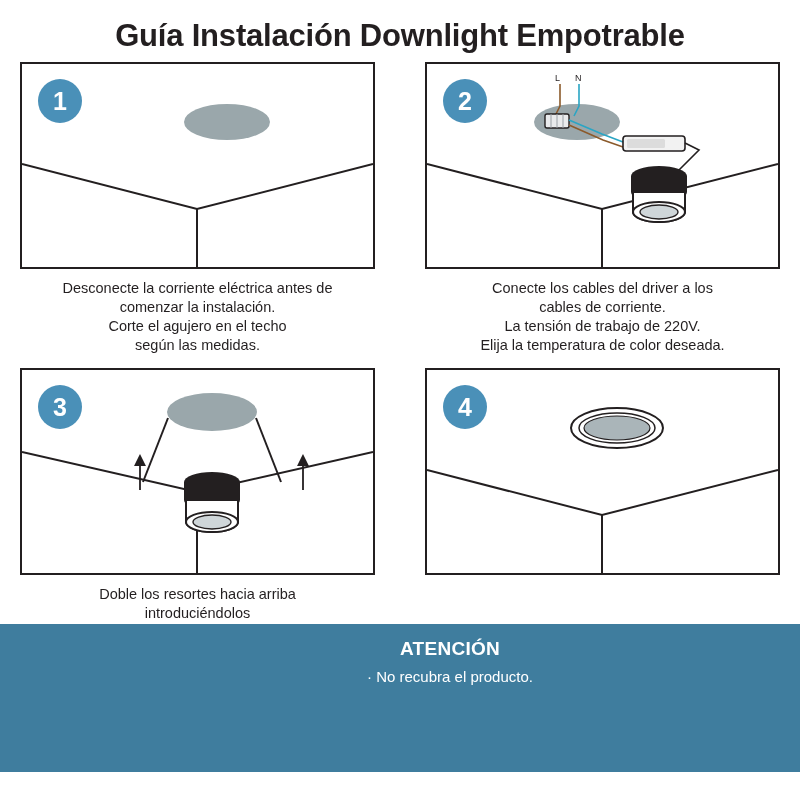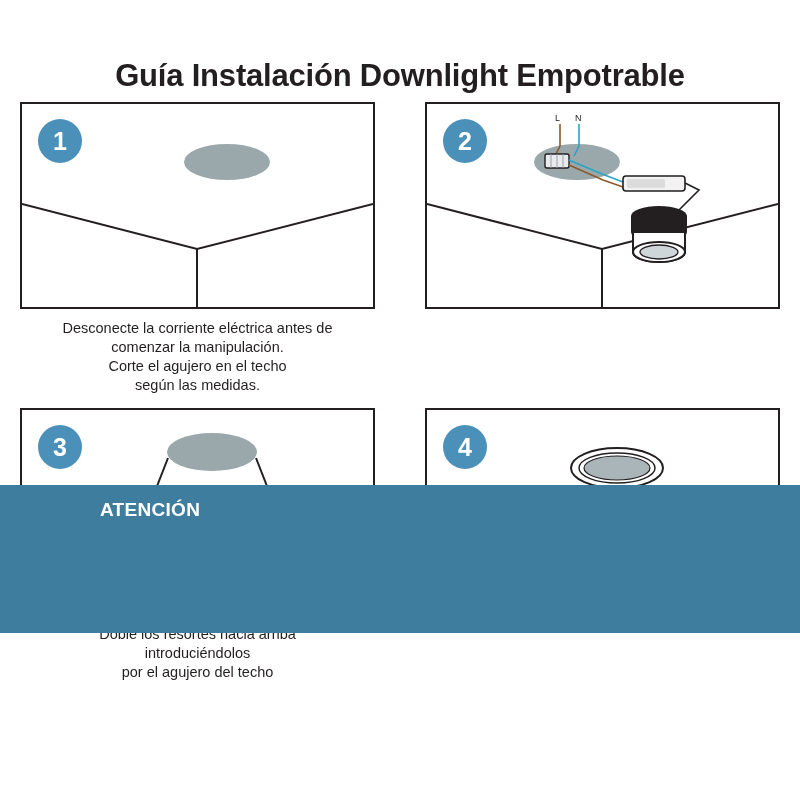--- a/index.html
+++ b/index.html
@@ -10,22 +10,21 @@
     width: 800px;
     height: 800px;
     background: #ffffff;
     font-family: "Liberation Sans", sans-serif;
     color: #231f20;
     overflow: hidden;
   }
   #page {
     position: relative;
     width: 800px;
-    height: 593px;
-    margin-top: 40px;
+    height: 772px;
   }
   .title {
     position: absolute;
     top: 18px;
     left: 0;
     width: 800px;
     text-align: center;
     font-size: 31px;
     font-weight: bold;
     letter-spacing: -0.2px;
@@ -92,20 +91,21 @@
   }
   .attention-bar {
     position: absolute;
     left: 0;
     bottom: 0;
     width: 800px;
     height: 148px;
     background: #3f7d9e;
     color: #ffffff;
     box-sizing: border-box;
+    text-align: center;
   }
   .attention-inner {
     padding: 14px 0 0 100px;
   }
   .attention-title {
     font-size: 19px;
     font-weight: bold;
     margin-bottom: 6px;
     letter-spacing: 0.3px;
   }
@@ -131,21 +131,21 @@
             <g fill="none" stroke="#231f20" stroke-width="2">
               <path d="M0 100 L175 145 L351 100"></path>
               <path d="M175 145 L175 203"></path>
             </g>
             <ellipse cx="205" cy="58" rx="43" ry="18" fill="#9aa7ab"></ellipse>
           </svg>
           <div class="badge">1</div>
         </div>
         <div class="caption">
           <div>Desconecte la corriente eléctrica antes de
-comenzar la manipulación.
+comenzar la instalación.
 Corte el agujero en el techo
 según las medidas.</div>
         </div>
       </div>
 
       <div class="step">
         <div class="panel">
           <svg width="351" height="203" viewBox="0 0 351 203">
             <g fill="none" stroke="#231f20" stroke-width="2">
               <path d="M0 100 L175 145 L351 100"></path>
@@ -182,20 +182,26 @@
             <g>
               <ellipse cx="232" cy="112" rx="28" ry="10" fill="#231f20"></ellipse>
               <path d="M204 112 L204 128 A28 10 0 0 0 260 128 L260 112 Z" fill="#231f20"></path>
               <path d="M206 128 L206 148 A26 10 0 0 0 258 148 L258 128 Z" fill="#ffffff" stroke="#231f20" stroke-width="2"></path>
               <ellipse cx="232" cy="148" rx="26" ry="10" fill="#ffffff" stroke="#231f20" stroke-width="2"></ellipse>
               <ellipse cx="232" cy="148" rx="19" ry="7" fill="#cfd6d9" stroke="#231f20" stroke-width="1.4"></ellipse>
             </g>
           </svg>
           <div class="badge">2</div>
         </div>
+        <div class="caption">
+          <div>Conecte los cables del driver a los
+cables de corriente.
+La tensión de trabajo de 220V.
+Elija la temperatura de color deseada.</div>
+        </div>
       </div>
     </div>
 
     <div class="step-row row2">
 
       <div class="step">
         <div class="panel">
           <svg width="351" height="203" viewBox="0 0 351 203">
             <g fill="none" stroke="#231f20" stroke-width="2">
               <path d="M0 82 L175 122 L351 82"></path>
@@ -247,16 +253,17 @@
           </svg>
           <div class="badge">4</div>
         </div>
       </div>
     </div>
   </div>
 
   <div class="attention-bar">
     <div class="attention-inner">
       <div class="attention-title">ATENCIÓN</div>
+      <div class="attention-line">· No recubra el producto.</div>
     </div>
   </div>
 
 </div>
 
 </body></html>

